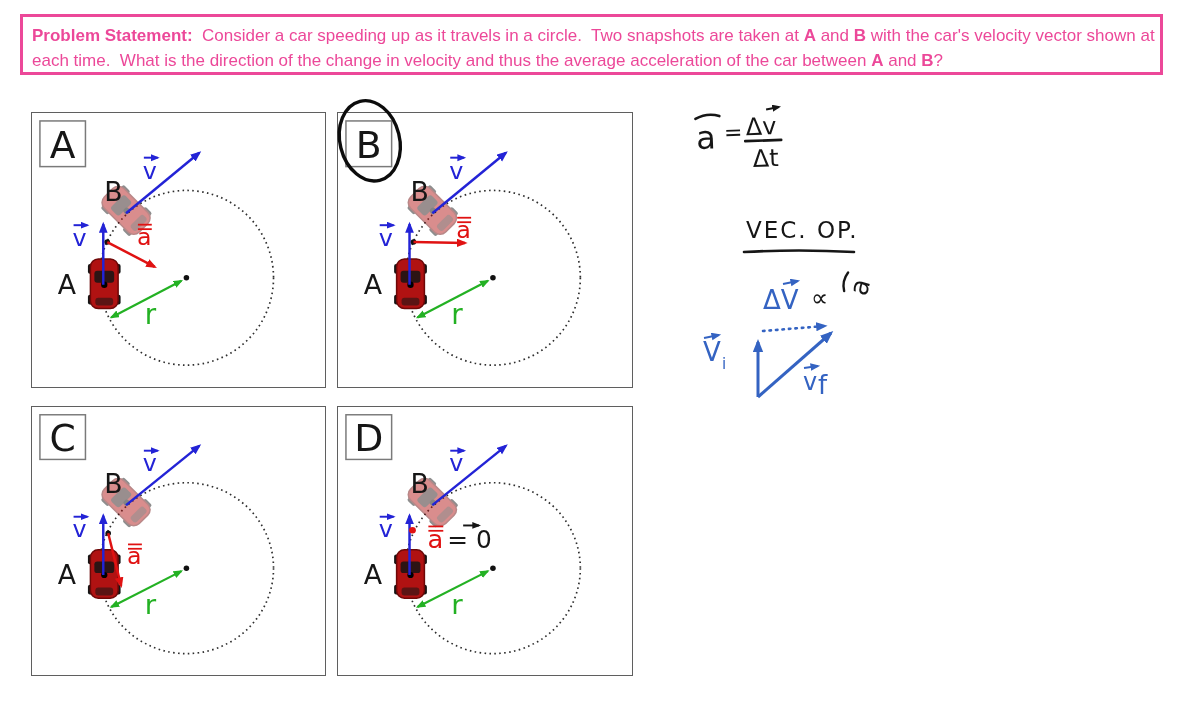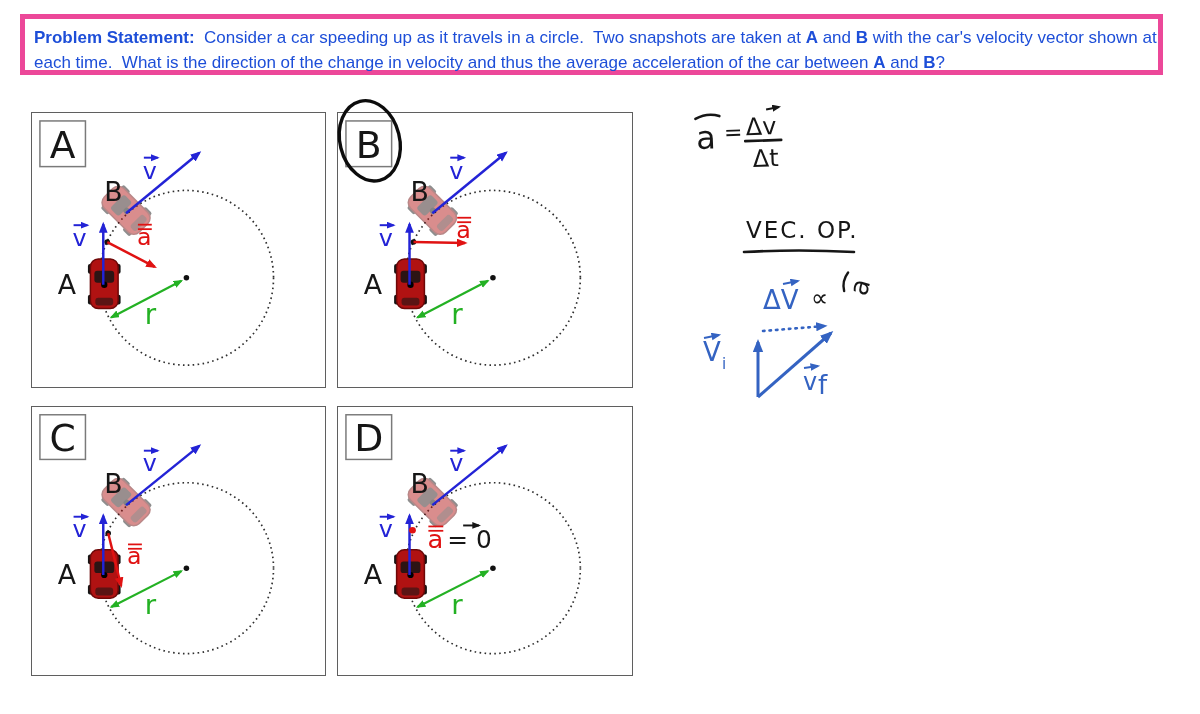--- a/index.html
+++ b/index.html
@@ -1,20 +1,20 @@
 <!DOCTYPE html>
 <html><head>
 <meta charset="utf-8">
 <style>
   html,body{margin:0;padding:0;background:#fff;}
   .stage{position:relative;width:1200px;height:714px;background:#fff;overflow:hidden;
          font-family:"Liberation Sans",sans-serif;}
   .statement{position:absolute;left:20px;top:14px;width:1143px;height:61px;box-sizing:border-box;
-             border:5px solid #ec4899;background:#fff;padding:6px 0 0 9px;
-             font-size:17px;line-height:25px;color:#1d4ed8;}
+             border:3px solid #ec4899;background:#fff;padding:6px 0 0 9px;
+             font-size:17px;line-height:25px;color:#ec4899;}
   .statement .bold{font-weight:700;}
   .panel{position:absolute;box-sizing:border-box;border:1.5px solid #5f5f5f;background:#fff;}
   .panel svg{display:block;width:100%;height:100%;overflow:visible;}
   .notes{position:absolute;left:670px;top:95px;width:300px;height:330px;}
   .notes svg{display:block;width:100%;height:100%;overflow:visible;}
   
   text{font-family:"DejaVu Sans",sans-serif;}
   .t-blue{fill:#2323d6;}
   .t-red{fill:#e01212;}
   .t-green{fill:#23b123;}

